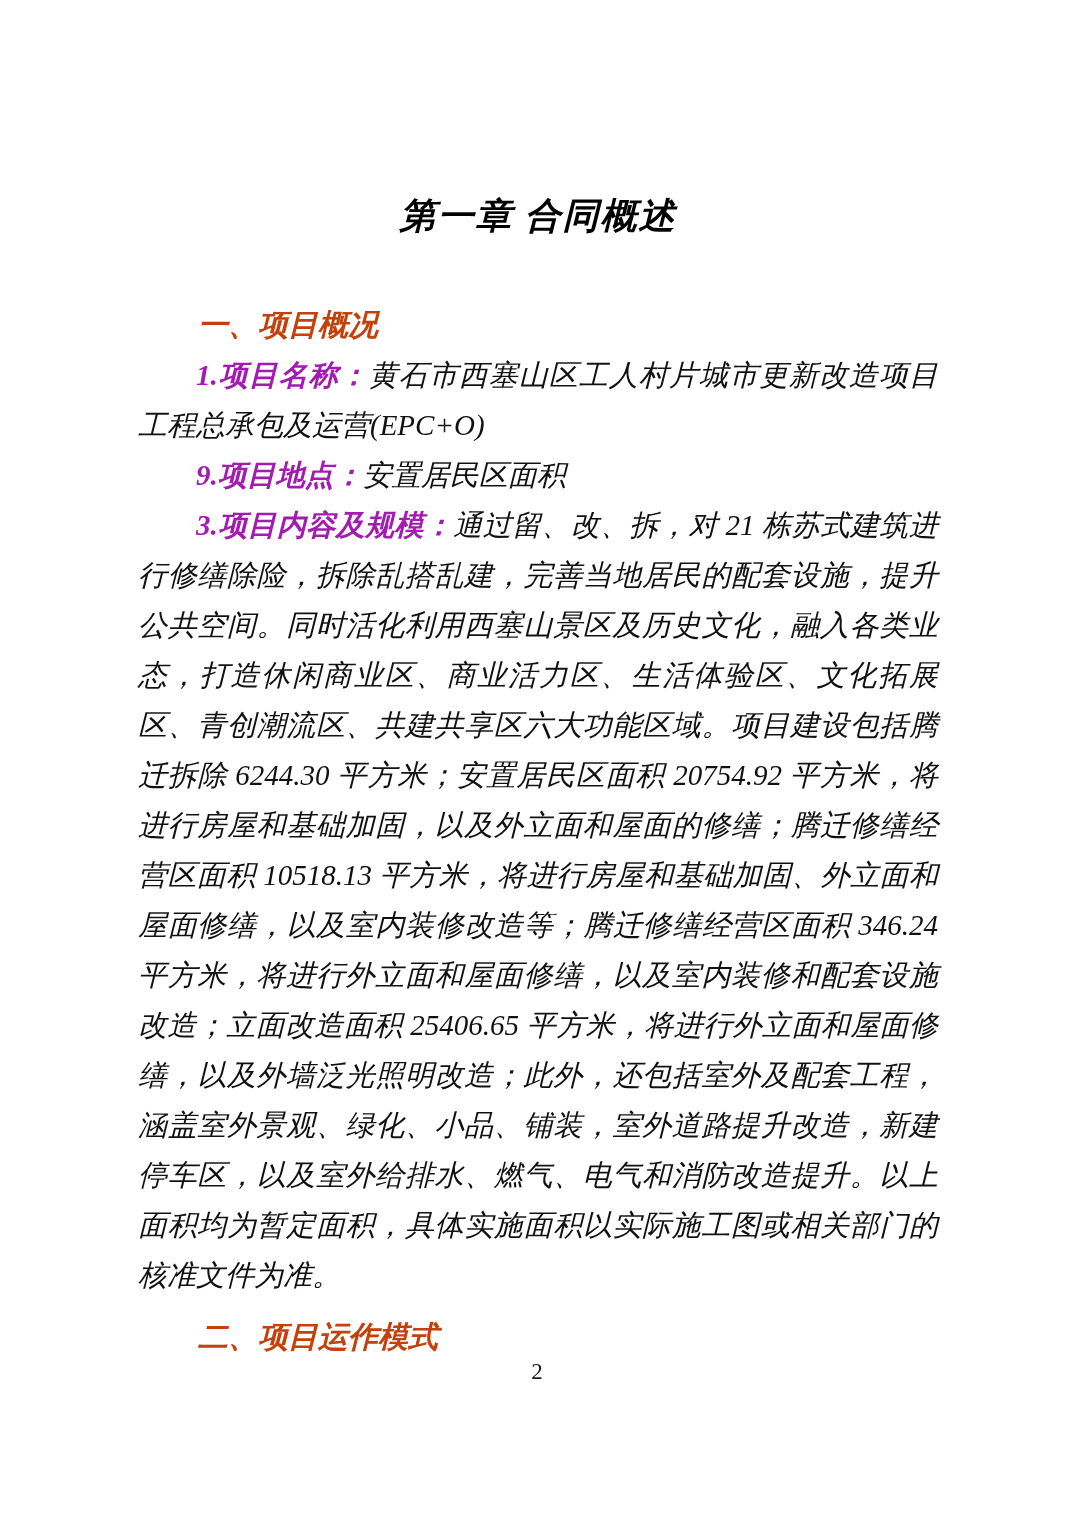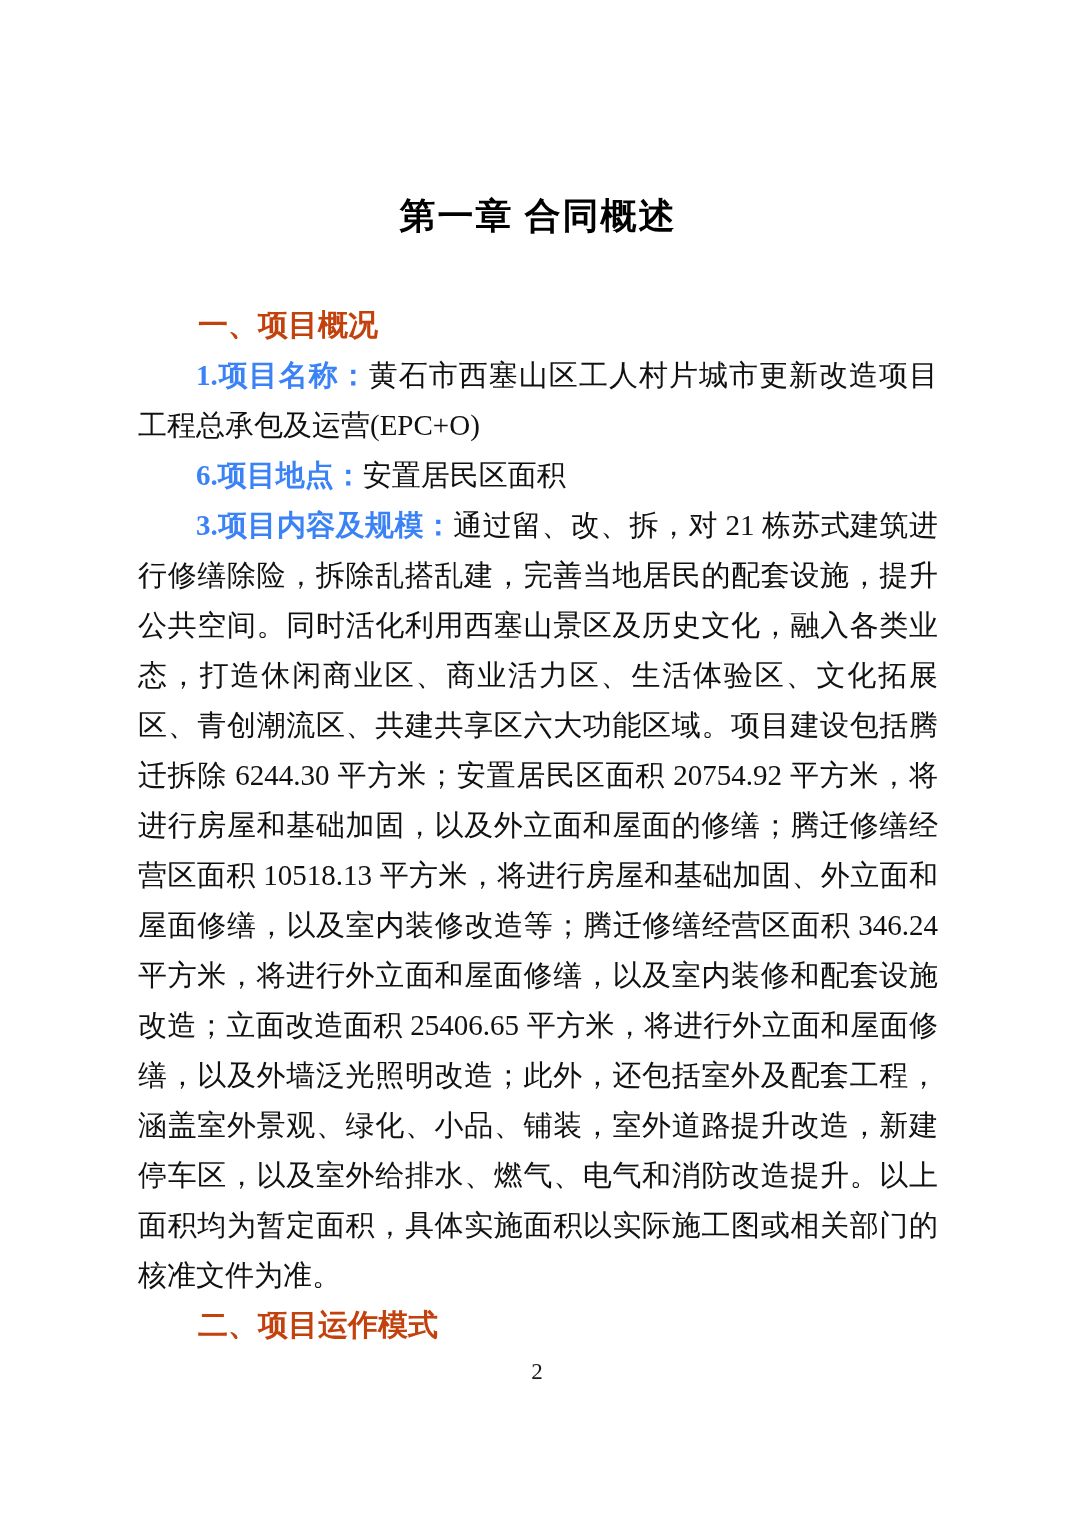--- a/index.html
+++ b/index.html
@@ -14,20 +14,21 @@
     background: #ffffff;
     color: #000000;
     overflow: hidden;
     font-family: "Liberation Serif", "DejaVu Serif", serif;
   }
   .content {
     position: absolute;
     left: 138px;
     top: 190px;
     width: 800px;
+    font-style: italic;
   }
   .chapter-title {
     margin: 0 0 58px 0;
     text-align: center;
     font-size: 36px;
     font-weight: bold;
     line-height: 52px;
     letter-spacing: 2px;
     color: #000000;
     font-family: "Liberation Serif", "DejaVu Serif", serif;
@@ -35,33 +36,34 @@
   .section-heading {
     margin: 0;
     font-size: 30px;
     font-weight: bold;
     line-height: 50px;
     text-indent: 2em;
     color: #c2410c;
     font-family: "Liberation Sans", "DejaVu Sans", sans-serif;
   }
   .section-heading.second {
+    margin-top: 12px;
   }
   .para {
     margin: 0;
     font-size: 29px;
     line-height: 50px;
     text-indent: 2em;
     text-align: justify;
     text-justify: inter-ideograph;
     color: #111111;
   }
   .para .label {
     font-weight: bold;
-    color: #3b82f6;
+    color: #a21caf;
     margin-top: 27px;
   }
   .page-number {
     position: absolute;
     left: 0;
     right: 0;
     top: 1350px;
     height: 44px;
     line-height: 44px;
     text-align: center;
@@ -75,21 +77,21 @@
 
 <div class="page">
   <div class="content">
 
     <h1 class="chapter-title">第一章 合同概述</h1>
 
     <h2 class="section-heading">一、项目概况</h2>
 
     <p class="para"><span class="label">1.项目名称：</span><span>黄石市西塞山区工人村片城市更新改造项目工程总承包及运营(EPC+O)</span></p>
 
-    <p class="para"><span class="label">6.项目地点：</span><span>安置居民区面积</span></p>
+    <p class="para"><span class="label">9.项目地点：</span><span>安置居民区面积</span></p>
 
     <p class="para"><span class="label">3.项目内容及规模：</span><span>通过留、改、拆，对 21 栋苏式建筑进行修缮除险，拆除乱搭乱建，完善当地居民的配套设施，提升公共空间。同时活化利用西塞山景区及历史文化，融入各类业态，打造休闲商业区、商业活力区、生活体验区、文化拓展区、青创潮流区、共建共享区六大功能区域。项目建设包括腾迁拆除 6244.30 平方米；安置居民区面积 20754.92 平方米，将进行房屋和基础加固，以及外立面和屋面的修缮；腾迁修缮经营区面积 10518.13 平方米，将进行房屋和基础加固、外立面和屋面修缮，以及室内装修改造等；腾迁修缮经营区面积 346.24 平方米，将进行外立面和屋面修缮，以及室内装修和配套设施改造；立面改造面积 25406.65 平方米，将进行外立面和屋面修缮，以及外墙泛光照明改造；此外，还包括室外及配套工程，涵盖室外景观、绿化、小品、铺装，室外道路提升改造，新建停车区，以及室外给排水、燃气、电气和消防改造提升。以上面积均为暂定面积，具体实施面积以实际施工图或相关部门的核准文件为准。</span></p>
 
     <h2 class="section-heading second">二、项目运作模式</h2>
 
   </div>
 
   <div class="page-number">2</div>
 </div>
 

